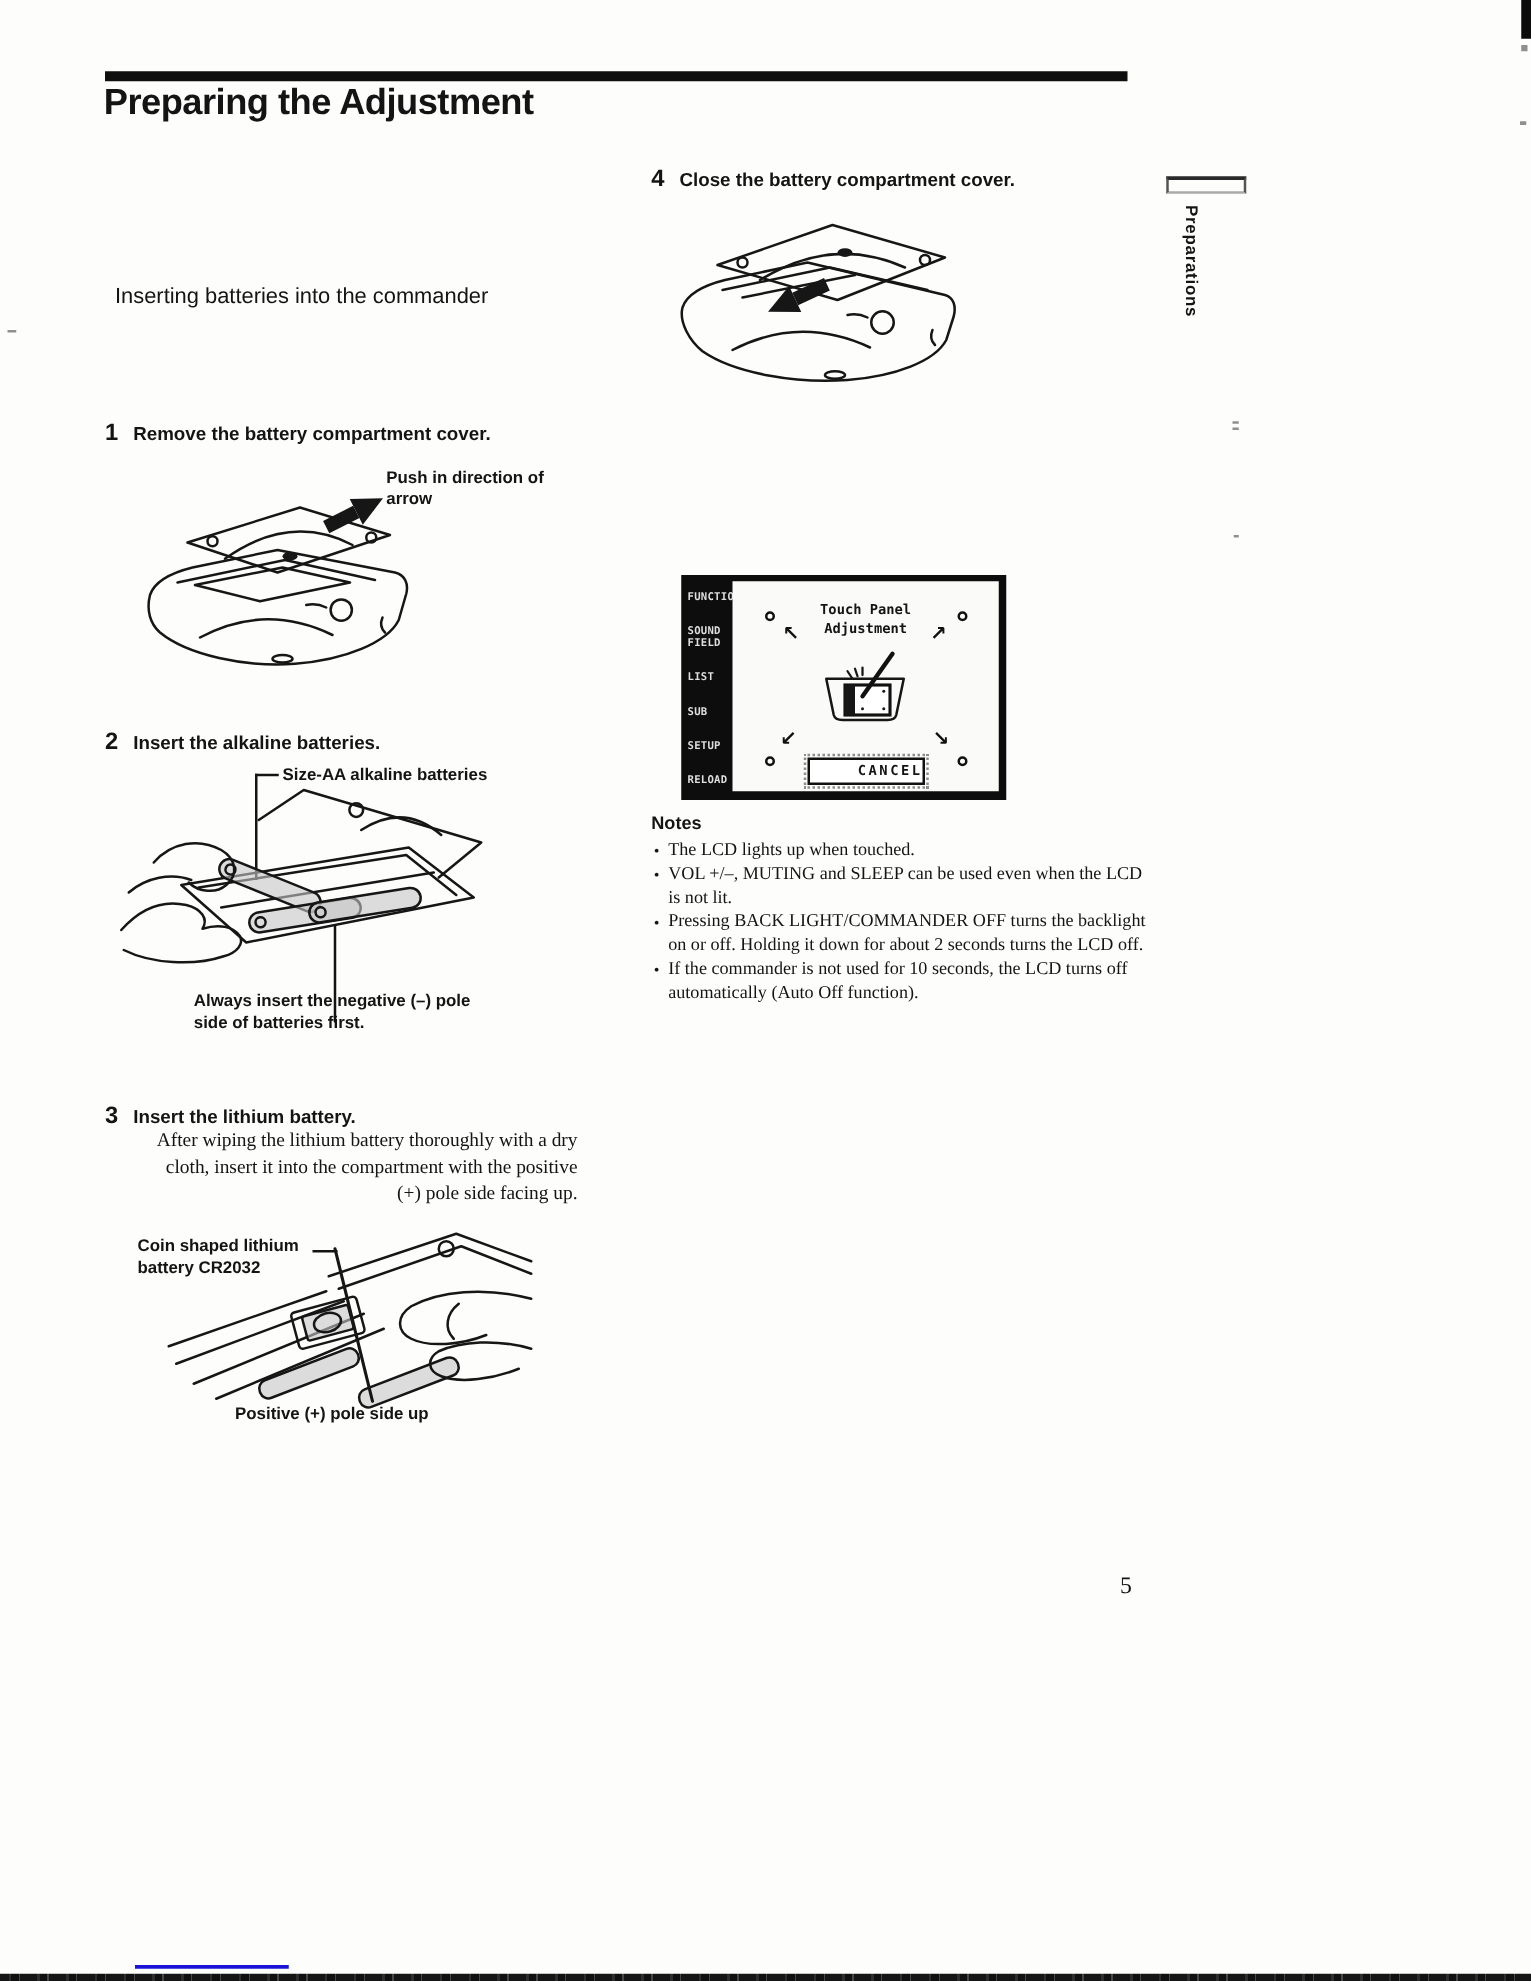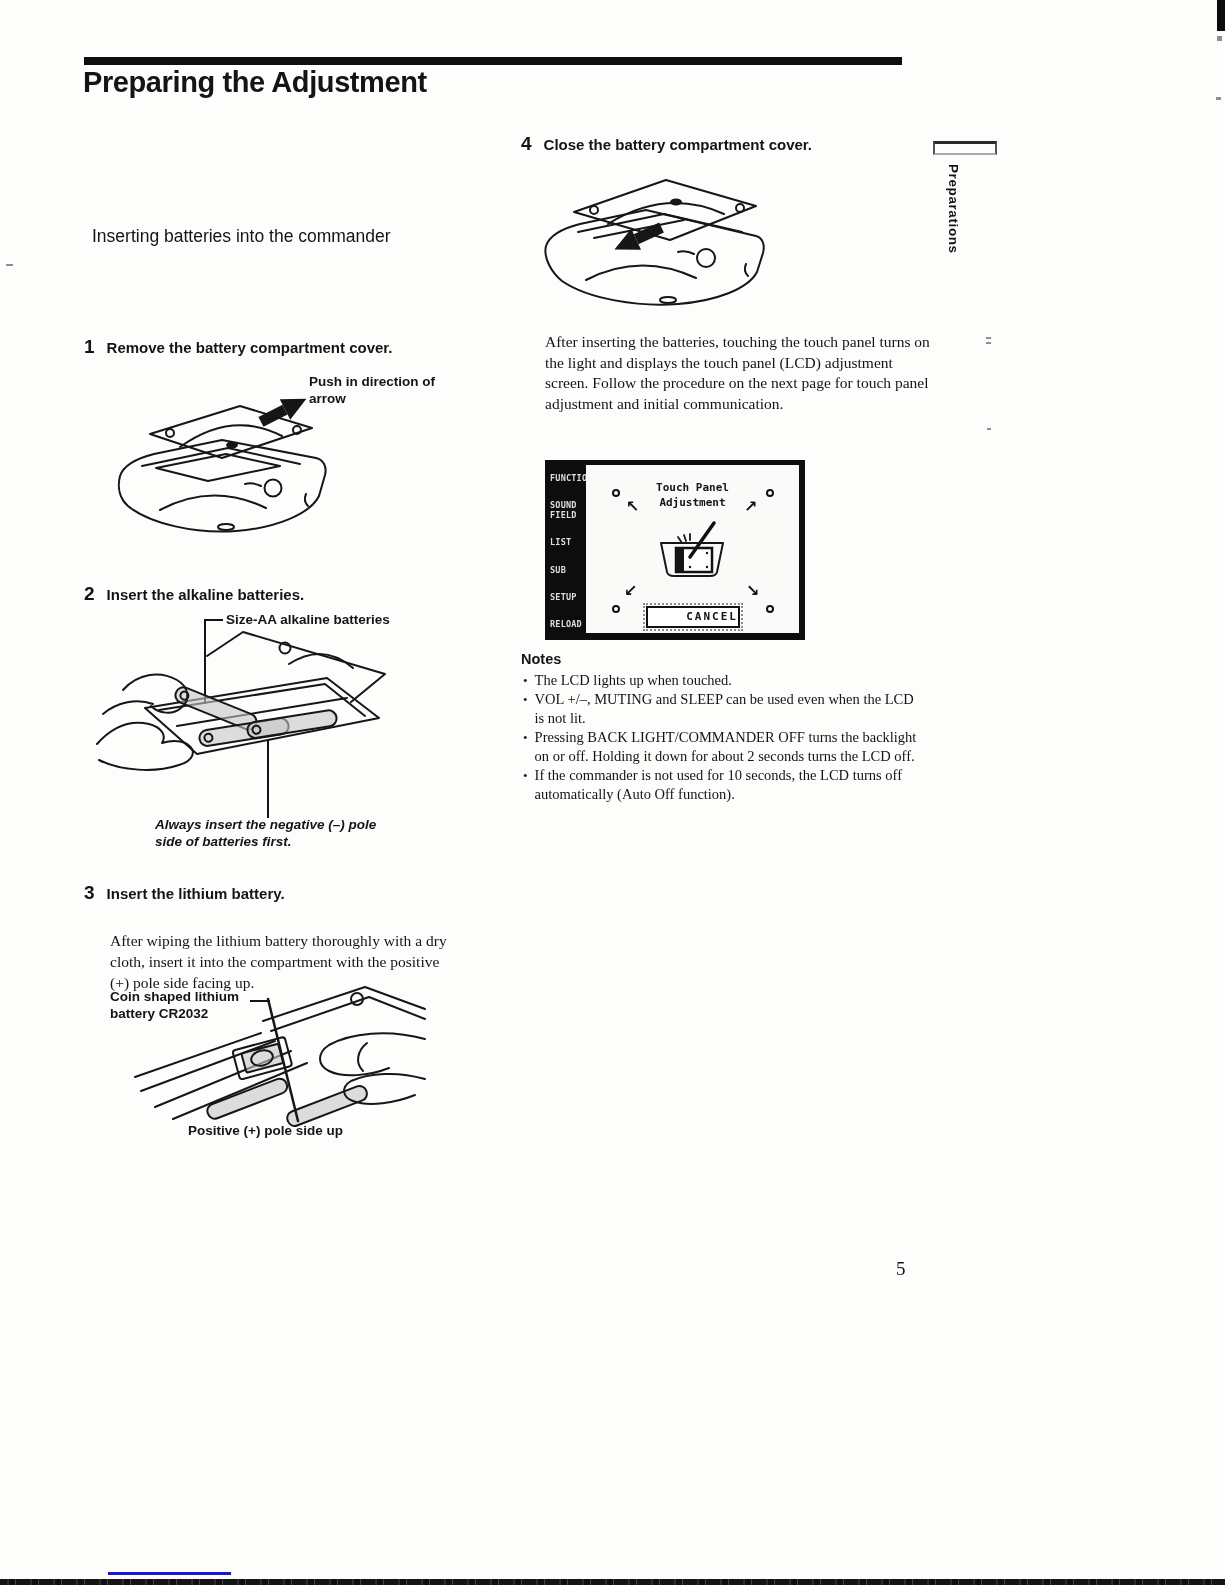--- a/index.html
+++ b/index.html
@@ -115,28 +115,28 @@
     <g transform="rotate(-9 198 96)">
       <rect class="bat" x="152" y="88" width="90" height="16" rx="8"></rect>
       <circle class="ln" cx="161" cy="96" r="4"></circle>
     </g>
     <path class="ln" d="M 2,116 C 18,98 36,92 54,96 C 66,99 72,107 67,115 C 80,111 92,113 97,121 C 100,127 95,134 84,137 C 60,145 26,143 4,132"></path>
     <path class="ln" d="M 28,62 C 42,46 64,42 82,52 C 94,59 96,72 86,80 C 78,87 64,86 56,78"></path>
     <path class="ln" d="M 8,86 C 22,74 42,70 58,76"></path>
   </svg>
 
   <div class="abs leader" style="left:267px;top:740px;width:2px;height:78px;"></div>
-  <div class="abs callout" style="left:155px;top:816px;font-style:italic;">Always insert the negative (–) pole
+  <div class="abs callout" style="left:155px;top:792px;">Always insert the negative (–) pole
 side of batteries first.</div>
 
   <div class="abs step" style="left:84px;top:882px;">
     <span class="step-num">3</span>
     <span class="step-title">Insert the lithium battery.</span>
   </div>
-  <div class="abs body-text" style="left:110px;top:930px;width:352px;">After wiping the lithium battery thoroughly with a dry cloth, insert it into the compartment with the positive (+) pole side facing up.</div>
+  <div class="abs body-text" style="left:110px;top:902px;width:352px;text-align:right;">After wiping the lithium battery thoroughly with a dry cloth, insert it into the compartment with the positive (+) pole side facing up.</div>
 
   <div class="abs callout" style="left:110px;top:988px;">Coin shaped lithium
 battery CR2032</div>
   <div class="abs leader" style="left:250px;top:1000px;width:20px;height:2px;"></div>
 
   <svg class="abs illus" style="left:135px;top:985px;" width="290" height="140" viewBox="0 0 290 140">
     <path class="ln" d="M 128,36 L 230,2 L 290,24"></path>
     <path class="ln" d="M 136,46 L 234,12 L 290,34"></path>
     <circle class="ln" cx="222" cy="14" r="6"></circle>
     <path class="ln" d="M 0,92 L 126,48"></path>
@@ -180,21 +180,20 @@
     <path class="ln" d="M 18,84 C 22,72 36,66 52,62 L 118,48 L 228,74 C 235,76 237,83 235,91 L 229,110 C 220,127 188,139 150,142 C 110,145 60,137 34,119 C 24,111 15,96 18,84 Z"></path>
     <polyline class="ln" points="50,70 136,52 214,70"></polyline>
     <line class="ln" x1="66" y1="76" x2="156" y2="58"></line>
     <path class="ln" d="M 58,118 Q 112,90 168,116"></path>
     <circle class="ln" cx="178" cy="96" r="9"></circle>
     <path class="ln" d="M 166,92 q -8,-4 -16,-2"></path>
     <ellipse class="ln" cx="140" cy="138" rx="8" ry="3"></ellipse>
     <path class="ln" d="M 218,102 q -3,7 2,12"></path>
   </svg>
 
-  <div class="abs body-text" style="left:545px;top:332px;width:386px;line-height:20.5px;">After inserting the batteries, touching the touch panel turns on the light and displays the touch panel (LCD) adjustment screen. Follow the procedure on the next page for touch panel adjustment and initial communication.</div>
 
   <div class="abs lcd" style="left:545px;top:460px;width:260px;height:180px;">
     <div class="lcd-side">
       <span class="lcd-menu-item">FUNCTION</span>
       <span class="lcd-menu-item">SOUND
 FIELD</span>
       <span class="lcd-menu-item">LIST</span>
       <span class="lcd-menu-item">SUB</span>
       <span class="lcd-menu-item">SETUP</span>
       <span class="lcd-menu-item">RELOAD</span>

